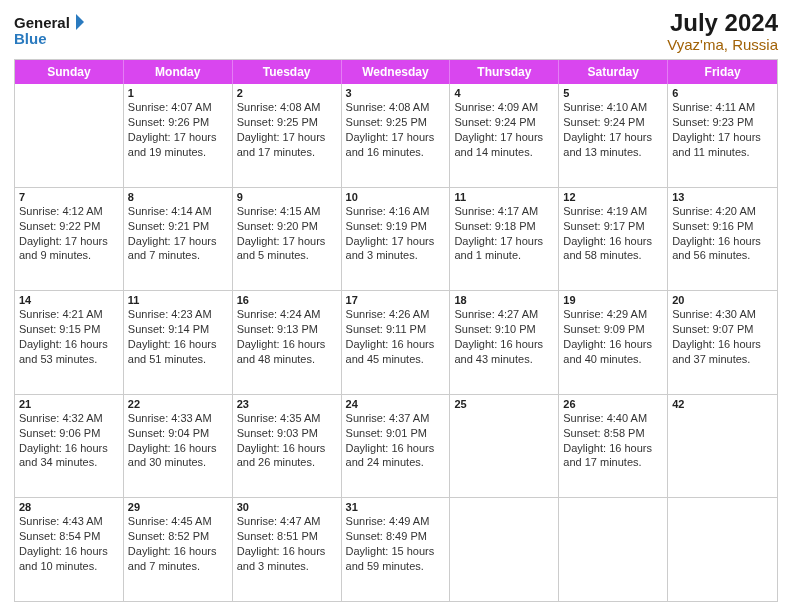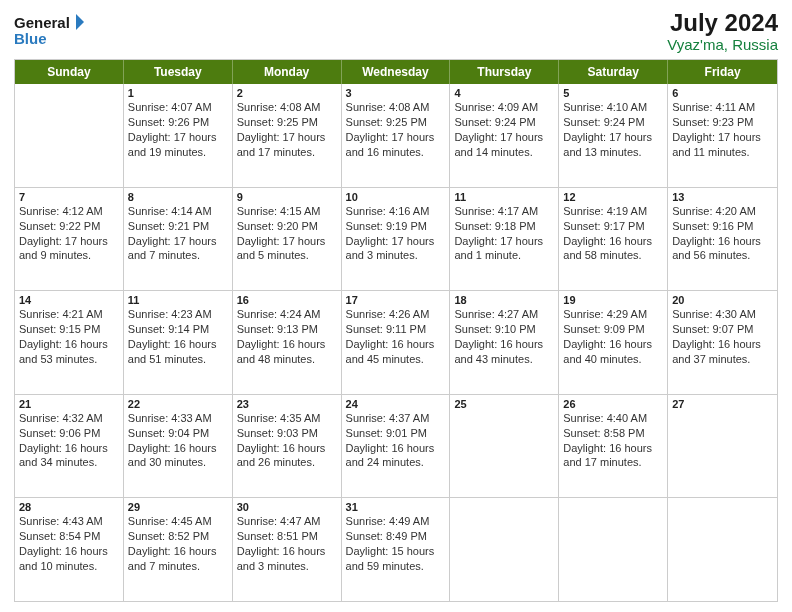--- a/index.html
+++ b/index.html
@@ -32,32 +32,32 @@
       text-align: right;
     }
     .month-title {
       font-size: 24px;
       font-weight: bold;
       color: #1a1a1a;
       line-height: 1.1;
     }
     .location {
       font-size: 15px;
-      color: #15803d;
+      color: #a16207;
     }
     .calendar {
       flex: 1;
       display: flex;
       flex-direction: column;
       border: 1px solid #ccc;
     }
     .cal-header-row {
       display: grid;
       grid-template-columns: repeat(7, 1fr);
-      background: #4d7c0f;
+      background: #d946ef;
     }
     .cal-header-cell {
       color: #fff;
       font-weight: bold;
       font-size: 12px;
       text-align: center;
       padding: 5px 2px;
       border-right: 1px solid rgba(255,255,255,0.3);
     }
     .cal-header-cell:last-child { border-right: none; }
@@ -109,22 +109,22 @@
   </div>
     <div class="title-block">
       <div class="month-title">July 2024</div>
       <div class="location">Vyaz'ma, Russia</div>
     </div>
   </div>
 
   <div class="calendar">
     <div class="cal-header-row">
     <div class="cal-header-cell">Sunday</div>
+        <div class="cal-header-cell">Monday</div>
         <div class="cal-header-cell">Tuesday</div>
-        <div class="cal-header-cell">Monday</div>
         <div class="cal-header-cell">Wednesday</div>
         <div class="cal-header-cell">Thursday</div>
         <div class="cal-header-cell">Saturday</div>
         <div class="cal-header-cell">Friday</div>
       </div>
     <div class="cal-body">
     <div class="cal-row">
           <div class="cal-cell empty"></div>
           <div class="cal-cell">
             <div class="day-num">1</div>
@@ -304,21 +304,21 @@
             <div class="day-num">25</div>
           </div>
           <div class="cal-cell">
             <div class="day-num">26</div>
             <div class="cell-info">Sunrise: 4:40 AM
 Sunset: 8:58 PM
 Daylight: 16 hours
 and 17 minutes.</div>
           </div>
           <div class="cal-cell">
-            <div class="day-num">27</div>
+            <div class="day-num">42</div>
           </div>
         </div>
         <div class="cal-row">
           <div class="cal-cell">
             <div class="day-num">28</div>
             <div class="cell-info">Sunrise: 4:43 AM
 Sunset: 8:54 PM
 Daylight: 16 hours
 and 10 minutes.</div>
           </div>

